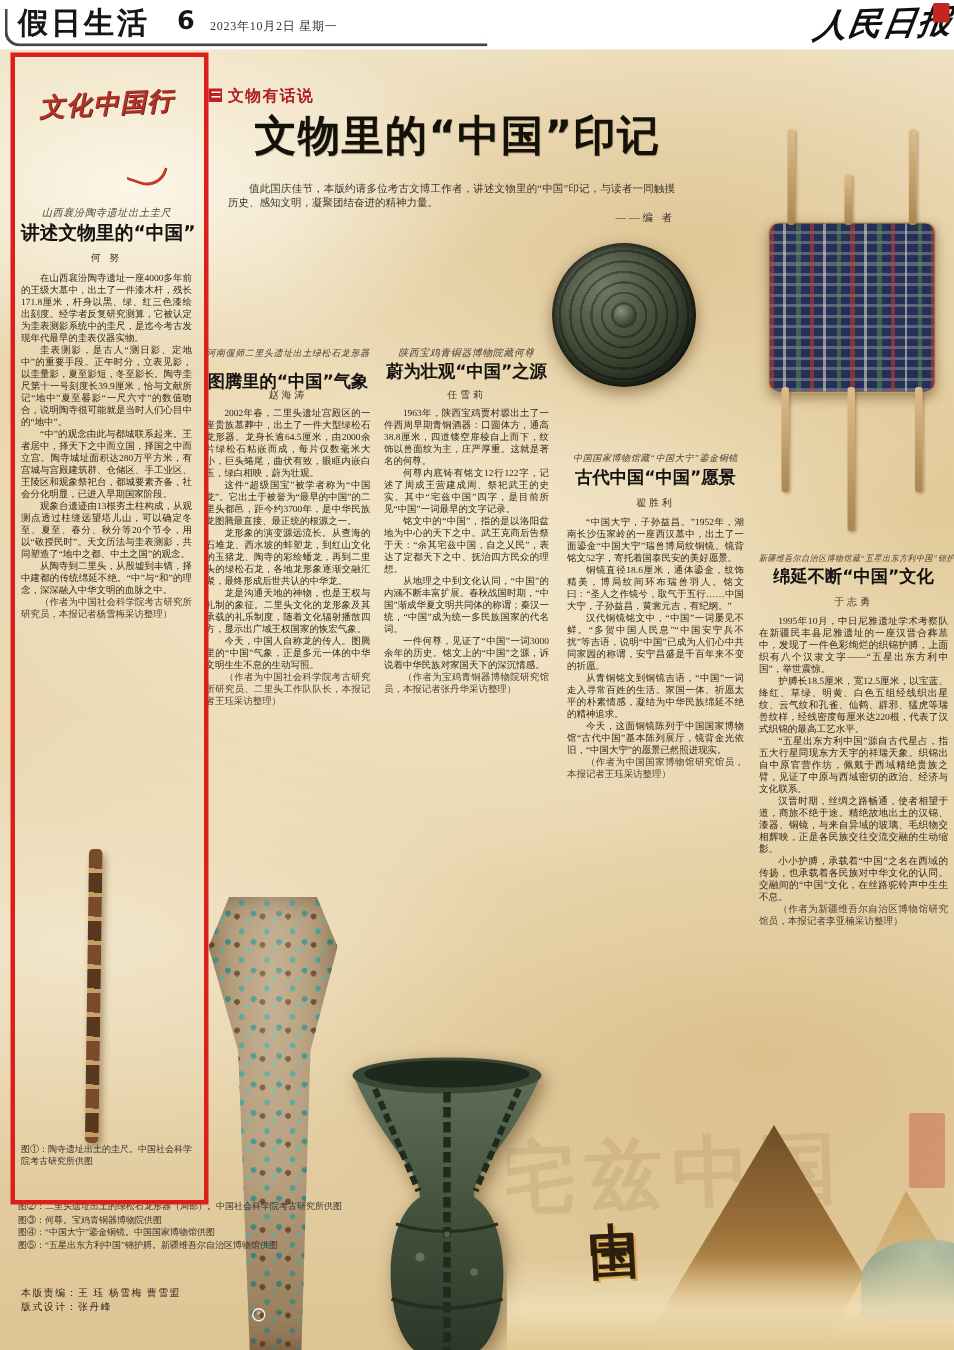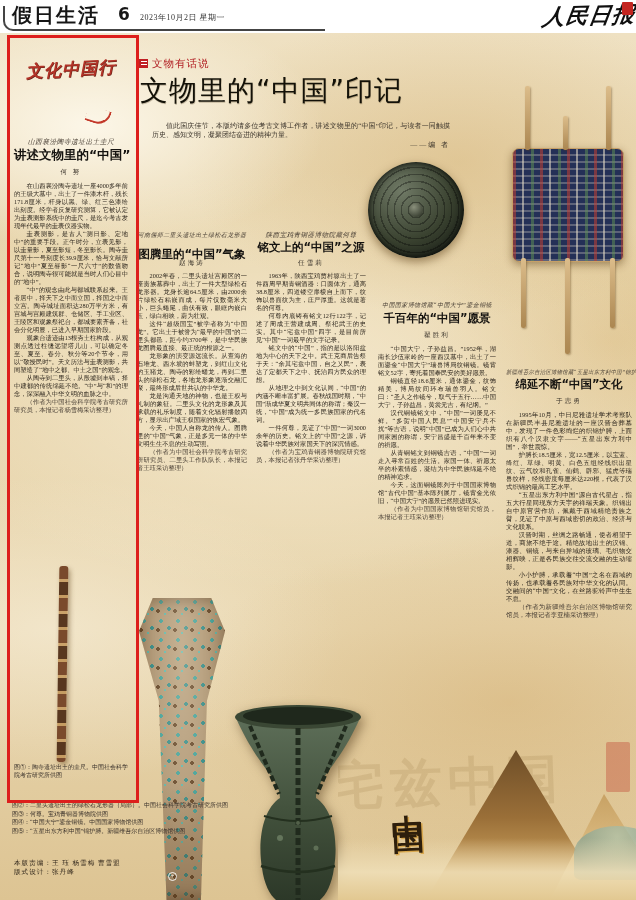--- a/index.html
+++ b/index.html
@@ -46,25 +46,25 @@
   .bodytext p{margin:0;text-indent:2em;}
   .bodytext p.credit{color:#4a4036;}
   .caption{font-size:6px;line-height:7.6px;color:#38302a;}
   
   #guichi-photo{left:58px;top:566px;width:9px;height:196px;border-radius:3px;
     transform:rotate(.8deg);box-shadow:2px 3px 5px rgba(90,60,20,.45);
     background:repeating-linear-gradient(180deg,#7a4a2c 0 13px,#caa26a 13px 16px,#58371f 16px 29px,#c59c62 29px 32px);}
   
   #column-icon{left:139px;top:59px;width:9px;height:9px;background:#c01f24;}
   #column-icon i{display:block;margin:2px 1.5px;border-top:1.5px solid #fff;border-bottom:1.5px solid #fff;height:2px;}
-  #feature-kicker{left:152px;top:57px;font-family:"DejaVu Sans",sans-serif;font-weight:normal;
+  #feature-kicker{left:152px;top:57px;font-family:"DejaVu Sans",sans-serif;font-weight:bold;
     font-size:10.5px;color:#b01b20;letter-spacing:1px;}
   #feature-title{left:140px;top:72px;width:330px;font-family:"DejaVu Sans","Liberation Sans",sans-serif;
-    font-weight:normal;font-size:28px;color:#131108;letter-spacing:1px;white-space:nowrap;
-    text-shadow:.5px .5px 0 rgba(60,40,10,.25);}
+    font-weight:bold;font-size:28px;color:#131108;letter-spacing:1px;white-space:nowrap;
+    text-shadow:.5px .5px 0 rgba(60,40,10,.25);text-align:center;}
   #feature-intro{left:152px;top:122px;width:298px;height:92px;font-size:7px;line-height:9.4px;
     color:#3a332a;text-align:justify;overflow:hidden;}
   #feature-intro p{margin:0;text-indent:2em;}
   #editor-sign{text-align:right;text-indent:0 !important;letter-spacing:2px;}
   
   .colA{left:137px;width:110px;} .colB{left:256px;width:110px;}
   .colC{left:378px;width:118px;} .colR{left:506px;width:126px;}
   
   #mirror-photo{left:368px;top:162px;width:96px;height:96px;border-radius:50%;
     background:
@@ -182,21 +182,21 @@
     <p>龙形象的演变源远流长。从查海的石堆龙、西水坡的蚌塑龙，到红山文化的玉猪龙、陶寺的彩绘蟠龙，再到二里头的绿松石龙，各地龙形象逐渐交融汇聚，最终形成后世共认的中华龙。</p>
     <p>龙是沟通天地的神物，也是王权与礼制的象征。二里头文化的龙形象及其承载的礼乐制度，随着文化辐射播散四方，显示出广域王权国家的恢宏气象。</p>
     <p>今天，中国人自称龙的传人。图腾里的“中国”气象，正是多元一体的中华文明生生不息的生动写照。</p>
     <p class="credit">（作者为中国社会科学院考古研究所研究员、二里头工作队队长，本报记者王珏采访整理）</p>
   </div>
   <div class="abs" id="dragon-photo"></div>
   <div class="abs" id="dragon-shade"></div>
   <div class="abs" id="watermark-dot">+</div>
 
   <div class="abs colB kicker" style="top:231px;font-size:6.6px;">陕西宝鸡青铜器博物院藏何尊</div>
-  <div class="abs colB headline2" style="top:240px;font-size:11.5px;">铭文上的“中国”之源</div>
+  <div class="abs colB headline2" style="top:240px;font-size:11.5px;">蔚为壮观“中国”之源</div>
   <div class="abs colB author" style="top:259px;">任雪莉</div>
   <div class="abs colB bodytext" style="top:272px;height:400px;">
     <p>1963年，陕西宝鸡贾村塬出土了一件西周早期青铜酒器：口圆体方，通高38.8厘米，四道镂空扉棱自上而下，纹饰以兽面纹为主，庄严厚重。这就是著名的何尊。</p>
     <p>何尊内底铸有铭文12行122字，记述了周成王营建成周、祭祀武王的史实。其中“宅兹中国”四字，是目前所见“中国”一词最早的文字记录。</p>
     <p>铭文中的“中国”，指的是以洛阳盆地为中心的天下之中。武王克商后告祭于天：“余其宅兹中国，自之乂民”，表达了定都天下之中、抚治四方民众的理想。</p>
     <p>从地理之中到文化认同，“中国”的内涵不断丰富扩展。春秋战国时期，“中国”渐成华夏文明共同体的称谓；秦汉一统，“中国”成为统一多民族国家的代名词。</p>
     <p>一件何尊，见证了“中国”一词3000余年的历史。铭文上的“中国”之源，诉说着中华民族对家国天下的深沉情感。</p>
     <p class="credit">（作者为宝鸡青铜器博物院研究馆员，本报记者张丹华采访整理）</p>
   </div>
 
@@ -218,21 +218,21 @@
       <path d="M33,168 Q70,180 107,168" stroke="#24301f" stroke-width="2.5" fill="none"></path>
       <path d="M36,118 Q70,128 104,118" stroke="#24301f" stroke-width="2" fill="none"></path>
       <circle cx="52" cy="140" r="3" fill="#8ba07f" opacity=".5"></circle>
       <circle cx="88" cy="150" r="2.5" fill="#8ba07f" opacity=".45"></circle>
       <circle cx="70" cy="125" r="2" fill="#9fb38f" opacity=".4"></circle>
     </svg>
   </div>
 
   <div class="abs" id="mirror-photo"></div>
   <div class="abs colC kicker" style="top:301px;font-size:6px;">中国国家博物馆藏“中国大宁”鎏金铜镜</div>
-  <div class="abs colC headline2" style="top:311px;font-size:11.5px;">千百年的“中国”愿景</div>
+  <div class="abs colC headline2" style="top:311px;font-size:11.5px;">古代中国“中国”愿景</div>
   <div class="abs colC author" style="top:331px;">翟胜利</div>
   <div class="abs colC bodytext" style="top:345px;height:412px;">
     <p>“中国大宁，子孙益昌。”1952年，湖南长沙伍家岭的一座西汉墓中，出土了一面鎏金“中国大宁”瑞兽博局纹铜镜。镜背铭文52字，寄托着国泰民安的美好愿景。</p>
     <p>铜镜直径18.6厘米，通体鎏金，纹饰精美，博局纹间环布瑞兽羽人。铭文曰：“圣人之作镜兮，取气于五行……中国大宁，子孙益昌，黄裳元吉，有纪纲。”</p>
     <p>汉代铜镜铭文中，“中国”一词屡见不鲜。“多贺中国人民息”“中国安宁兵不扰”等吉语，说明“中国”已成为人们心中共同家园的称谓，安宁昌盛是千百年来不变的祈愿。</p>
     <p>从青铜铭文到铜镜吉语，“中国”一词走入寻常百姓的生活。家国一体、祈愿太平的朴素情感，凝结为中华民族绵延不绝的精神追求。</p>
     <p>今天，这面铜镜陈列于中国国家博物馆“古代中国”基本陈列展厅，镜背金光依旧，“中国大宁”的愿景已然照进现实。</p>
     <p class="credit">（作者为中国国家博物馆研究馆员，本报记者王珏采访整理）</p>
   </div>
 

